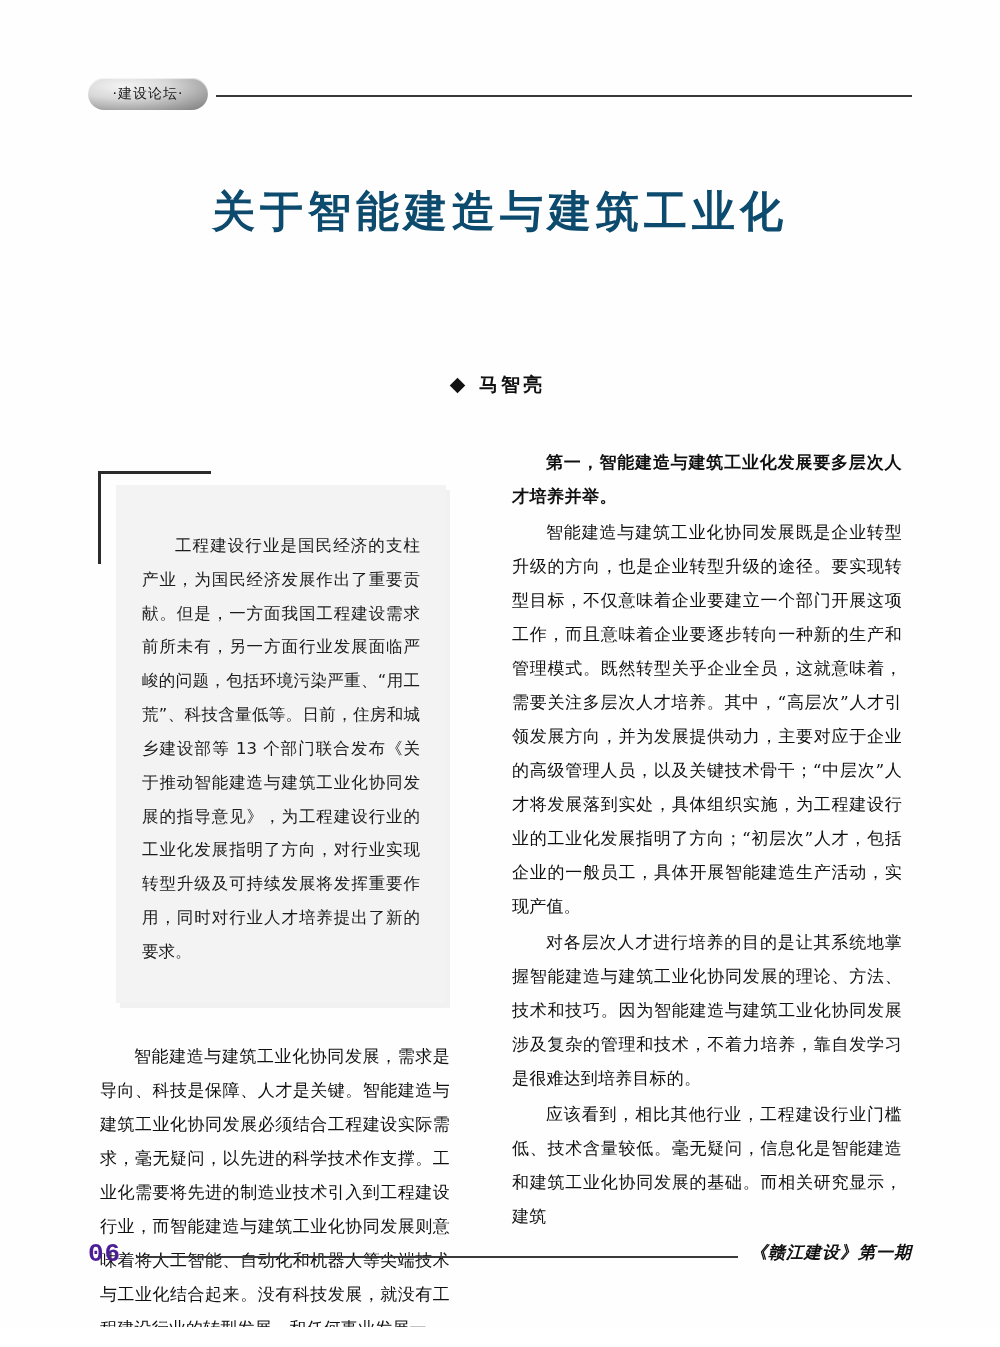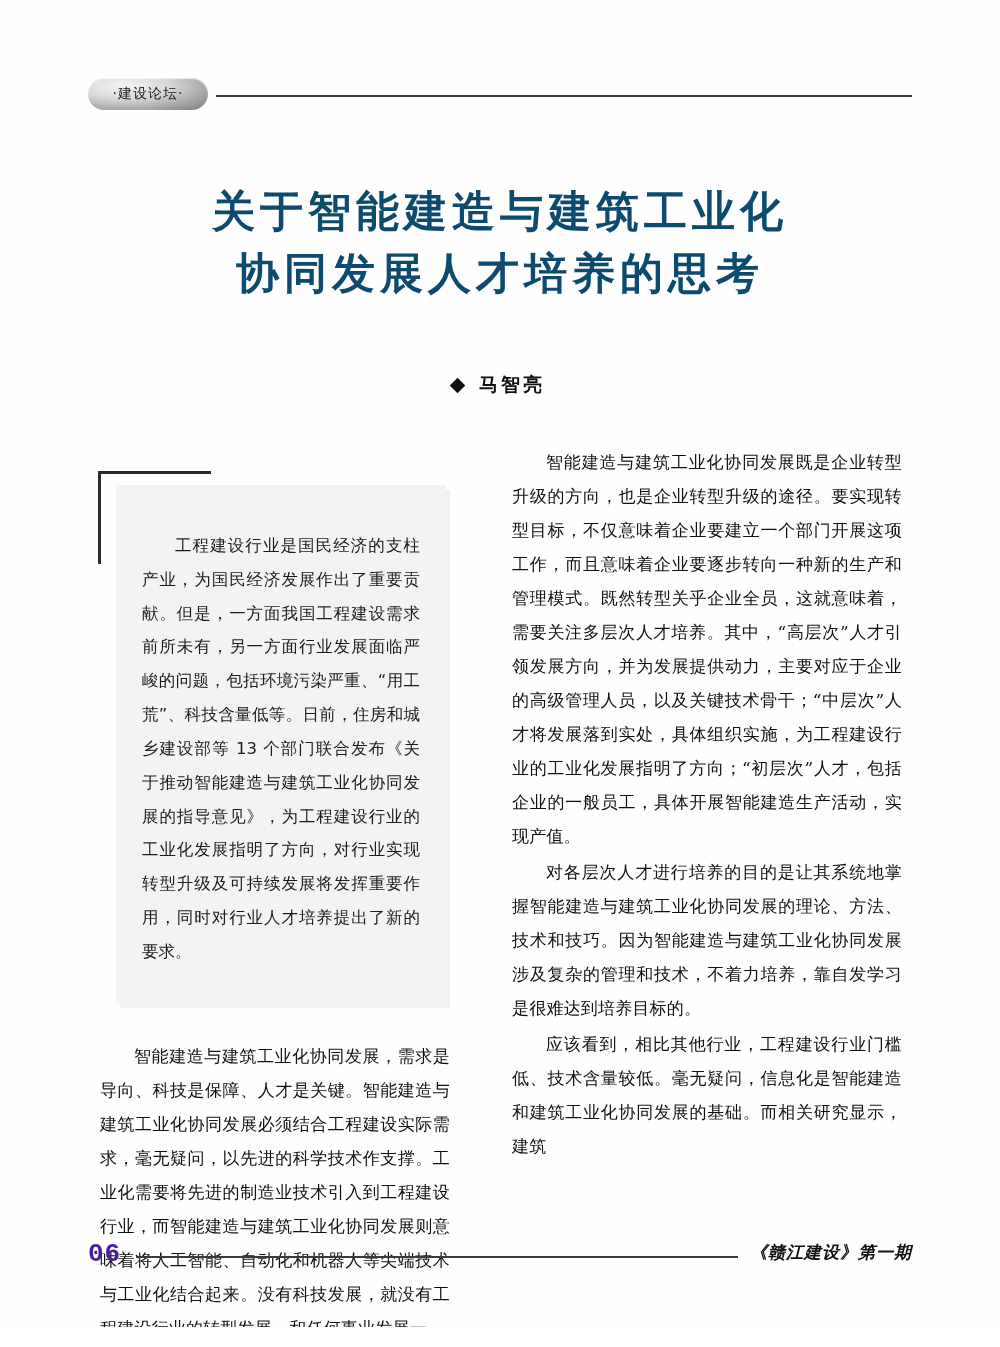--- a/index.html
+++ b/index.html
@@ -212,39 +212,39 @@
 
   <div class="header">
     <div class="header-badge">
       <span>·建设论坛·</span>
     </div>
     <div class="header-rule"></div>
   </div>
 
   <div class="title-block">
     <div class="title-line">关于智能建造与建筑工业化</div>
-    <div class="title-line">协同发展人才培养的思考</div>
   </div>
 
   <div class="author">
     <span class="diamond"></span>
     <span class="name">马智亮</span>
   </div>
 
   <div class="col-left">
     <div class="lead-wrap">
       <div class="lead-corner"></div>
       <div class="lead-box">
         <p>工程建设行业是国民经济的支柱产业，为国民经济发展作出了重要贡献。但是，一方面我国工程建设需求前所未有，另一方面行业发展面临严峻的问题，包括环境污染严重、“用工荒”、科技含量低等。日前，住房和城乡建设部等 13 个部门联合发布《关于推动智能建造与建筑工业化协同发展的指导意见》，为工程建设行业的工业化发展指明了方向，对行业实现转型升级及可持续发展将发挥重要作用，同时对行业人才培养提出了新的要求。</p>
       </div>
     </div>
     <p class="body-p">智能建造与建筑工业化协同发展，需求是导向、科技是保障、人才是关键。智能建造与建筑工业化协同发展必须结合工程建设实际需求，毫无疑问，以先进的科学技术作支撑。工业化需要将先进的制造业技术引入到工程建设行业，而智能建造与建筑工业化协同发展则意味着将人工智能、自动化和机器人等尖端技术与工业化结合起来。没有科技发展，就没有工程建设行业的转型发展。和任何事业发展一</p>
   </div>
 
   <div class="col-right">
+    <p class="body-p bold">第一，智能建造与建筑工业化发展要多层次人才培养并举。</p>
     <p class="body-p">智能建造与建筑工业化协同发展既是企业转型升级的方向，也是企业转型升级的途径。要实现转型目标，不仅意味着企业要建立一个部门开展这项工作，而且意味着企业要逐步转向一种新的生产和管理模式。既然转型关乎企业全员，这就意味着，需要关注多层次人才培养。其中，“高层次”人才引领发展方向，并为发展提供动力，主要对应于企业的高级管理人员，以及关键技术骨干；“中层次”人才将发展落到实处，具体组织实施，为工程建设行业的工业化发展指明了方向；“初层次”人才，包括企业的一般员工，具体开展智能建造生产活动，实现产值。</p>
     <p class="body-p">对各层次人才进行培养的目的是让其系统地掌握智能建造与建筑工业化协同发展的理论、方法、技术和技巧。因为智能建造与建筑工业化协同发展涉及复杂的管理和技术，不着力培养，靠自发学习是很难达到培养目标的。</p>
     <p class="body-p">应该看到，相比其他行业，工程建设行业门槛低、技术含量较低。毫无疑问，信息化是智能建造和建筑工业化协同发展的基础。而相关研究显示，建筑</p>
   </div>
 
   <div class="footer">
     <div class="folio">06</div>
     <div class="footer-rule"></div>
     <div class="footer-source">《赣江建设》第一期</div>
   </div>

